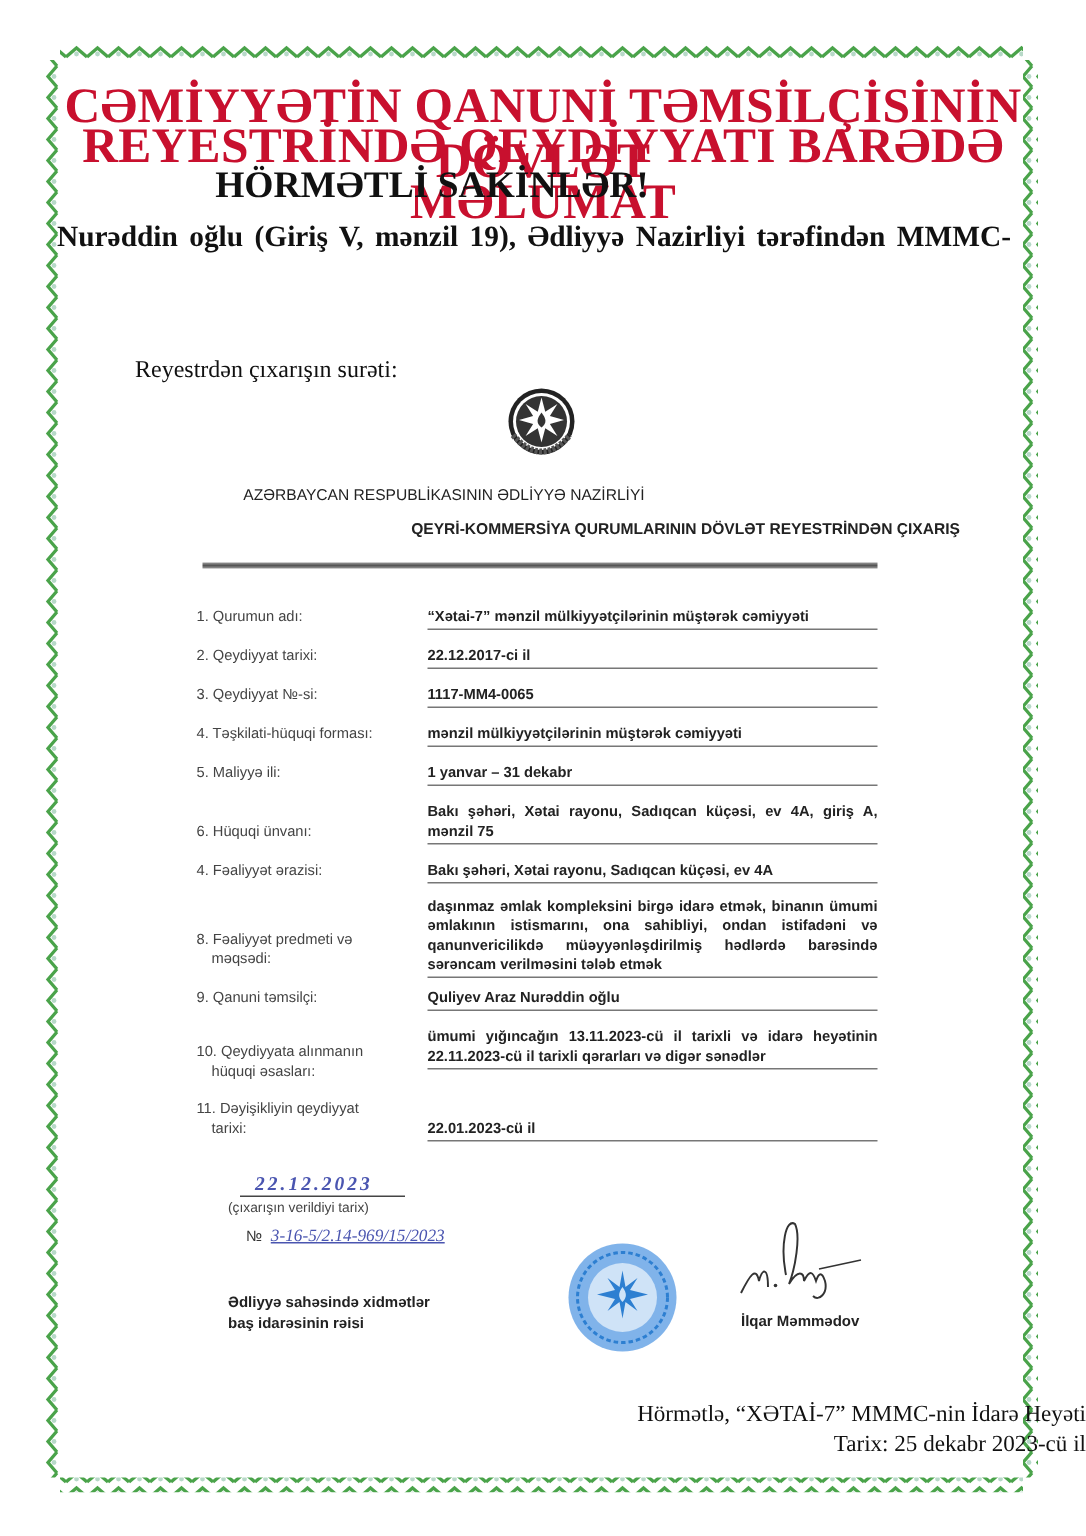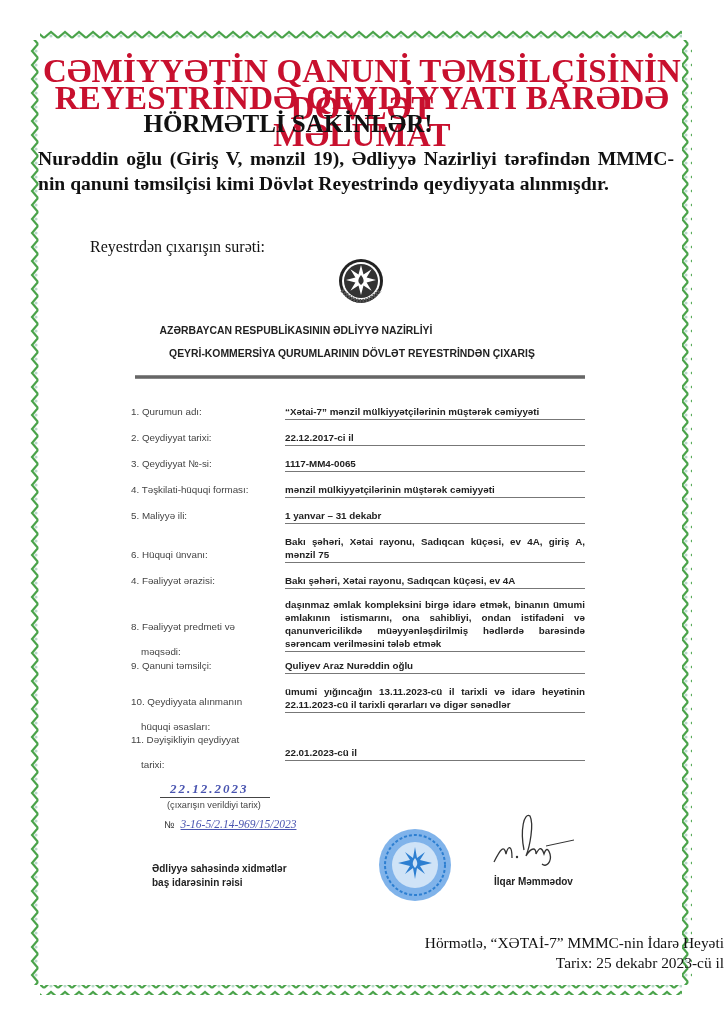--- a/index.html
+++ b/index.html
@@ -23,38 +23,38 @@
            text-align-last: left; color: #111; }
   .intro-line { display: block; text-align: justify; text-align-last: justify; white-space: nowrap; }
   .intro-line.last { text-align-last: left; }
 
   .copy-label { position: absolute; left: 90px; top: 238px; font-size: 16px;
                 color: #111; }
 
   
   .emblem { position: absolute; left: 333px; top: 254px; width: 56px; height: 56px; }
   .ministry { position: absolute; left: 0; width: 592px; text-align: center; top: 325px;
+              font-family: "Liberation Sans", sans-serif; font-weight: normal; font-size: 10.4px; color: #222; }
+  .extract-title { position: absolute; left: 0; width: 640px; text-align: right; top: 348px;
               font-family: "Liberation Sans", sans-serif; font-weight: bold; font-size: 10.4px; color: #222; }
-  .extract-title { position: absolute; left: 0; width: 640px; text-align: center; top: 348px;
-              font-family: "Liberation Sans", sans-serif; font-weight: bold; font-size: 10.4px; color: #222; padding-left: 32px; }
   .rule { position: absolute; left: 135px; top: 375px; width: 450px; height: 4px;
           background: linear-gradient(#9a9a9a, #555 50%, #9a9a9a); }
 
   .row { position: absolute; left: 131px; width: 455px; font-family: "Liberation Sans", sans-serif; }
   .row .lbl { position: absolute; left: 0; width: 150px; font-size: 9.8px; color: #444; line-height: 13px; }
   .row .val { position: absolute; left: 154px; width: 300px; font-size: 9.8px; font-weight: bold;
               color: #222; line-height: 13px; border-bottom: 1px solid #777; padding-bottom: 1px;
               text-align: justify; }
   .row .val.nowrap { white-space: nowrap; }
-  .lbl .indent { display: block; padding-left: 10px; margin-top: 12px; }
+  .lbl .indent { display: block; padding-left: 10px; }
 
   .issued-date { position: absolute; left: 170px; top: 781px; font-family: "Liberation Serif", serif;
                  font-style: italic; color: #4a55b0; font-size: 13px; letter-spacing: 2px; font-weight: bold; }
   .issued-line { position: absolute; left: 160px; top: 797px; width: 110px; border-top: 1px solid #444; }
-  .issued-caption { position: absolute; left: 167px; top: 800px; font-family: "Liberation Sans", sans-serif;
+  .issued-caption { position: absolute; left: 152px; top: 800px; font-family: "Liberation Sans", sans-serif;
                     font-size: 9.2px; color: #444; }
   .number { position: absolute; left: 164px; top: 818px; font-family: "Liberation Sans", sans-serif;
             font-size: 10px; color: #333; }
   .number .hw { font-family: "Liberation Serif", serif; font-style: italic; color: #4a55b0; font-size: 11.5px;
                 text-decoration: underline; text-decoration-color: #4a55b0; margin-left: 3px; }
   .official { position: absolute; left: 152px; top: 862px; font-family: "Liberation Sans", sans-serif;
               font-weight: bold; font-size: 10px; line-height: 14px; color: #222; }
 
   .stamp { position: absolute; left: 377px; top: 827px; width: 76px; height: 76px; }
   .signature { position: absolute; left: 490px; top: 810px; width: 90px; height: 60px; }
@@ -86,21 +86,20 @@
     <rect x="652" y="10" width="10" height="945" fill="url(#zzV)"></rect>
   </svg>
 </div>
 
 <div class="title-red t1">CƏMİYYƏTİN QANUNİ TƏMSİLÇİSİNİN DÖVLƏT</div>
 <div class="title-red t2">REYESTRİNDƏ QEYDİYYATI BARƏDƏ MƏLUMAT</div>
 <div class="title-black">HÖRMƏTLİ SAKİNLƏR!</div>
 
 <div class="intro">
   <span class="intro-line">Nurəddin oğlu (Giriş V, mənzil 19), Ədliyyə Nazirliyi tərəfindən MMMC-</span>
-  <span class="intro-line last">nin qanuni təmsilçisi kimi Dövlət Reyestrində qeydiyyata alınmışdır.</span>
 </div>
 
 <div class="copy-label">Reyestrdən çıxarışın surəti:</div>
 
 <div class="emblem">
   <svg width="56" height="56" viewBox="0 0 56 56">
     <circle cx="28" cy="27" r="22" fill="#222"></circle>
     <circle cx="28" cy="27" r="19" fill="#fff"></circle>
     <circle cx="28" cy="27" r="17" fill="#333"></circle>
     <polygon fill="#fff" points="28,11 30.5,20.5 38.6,15.3 33.6,23.4 43,26 33.6,28.6 38.6,36.7 30.5,31.5 28,41 25.5,31.5 17.4,36.7 22.4,28.6 13,26 22.4,23.4 17.4,15.3 25.5,20.5"></polygon>

